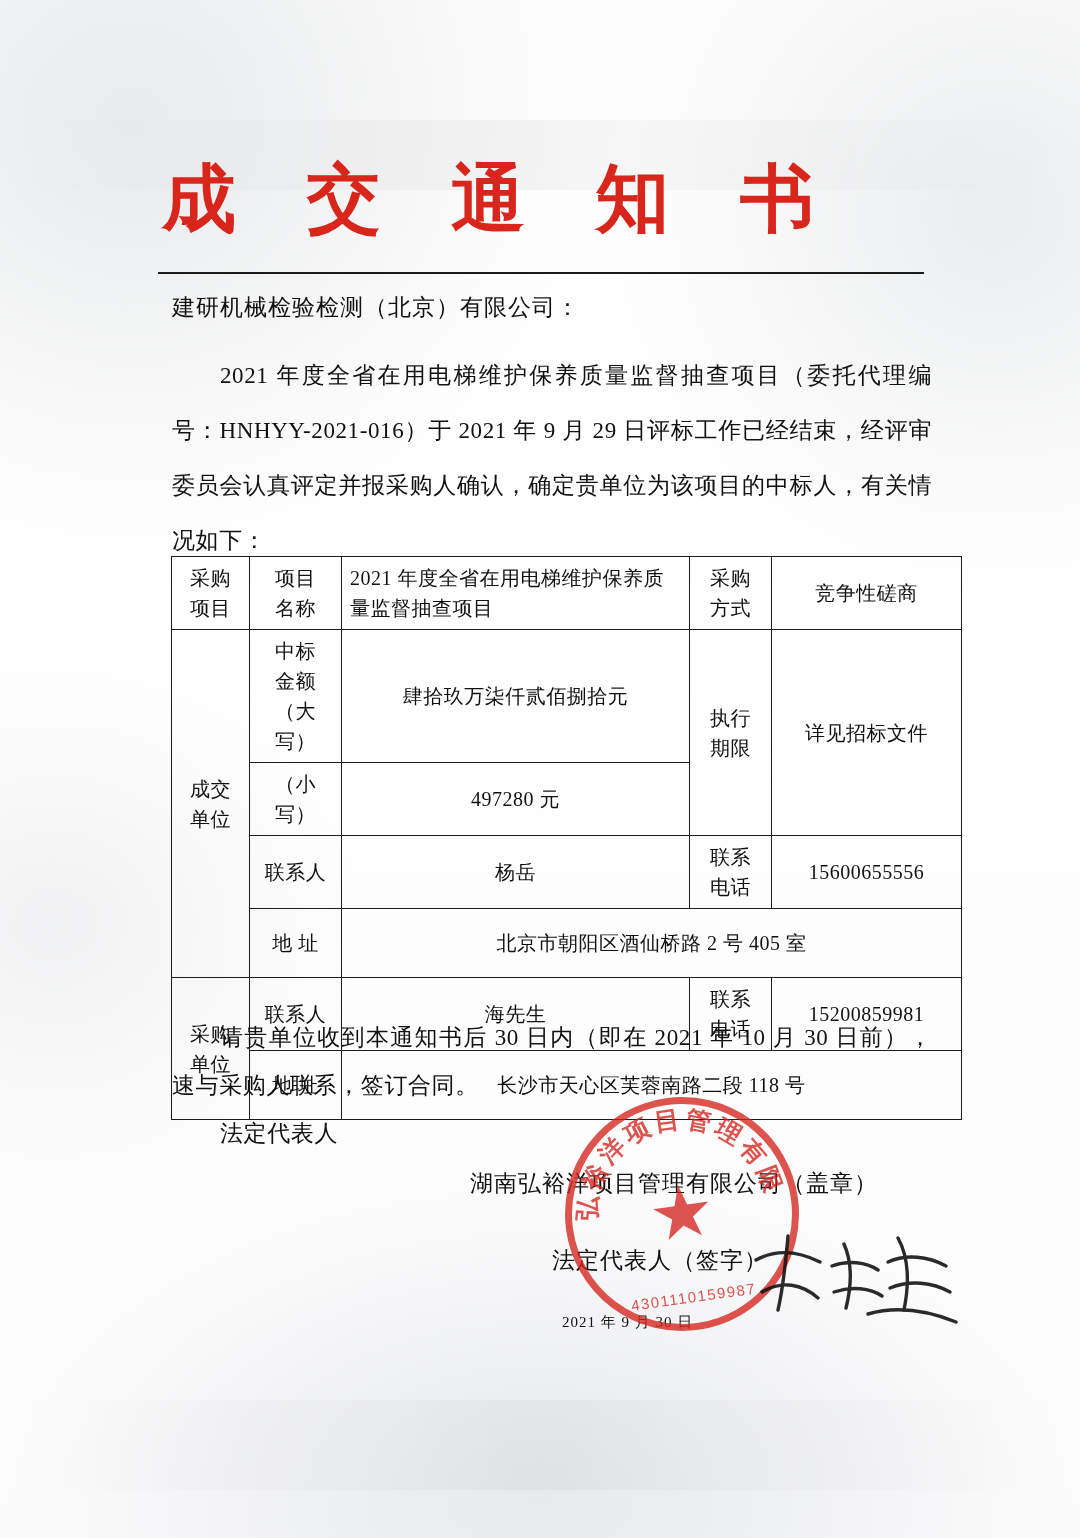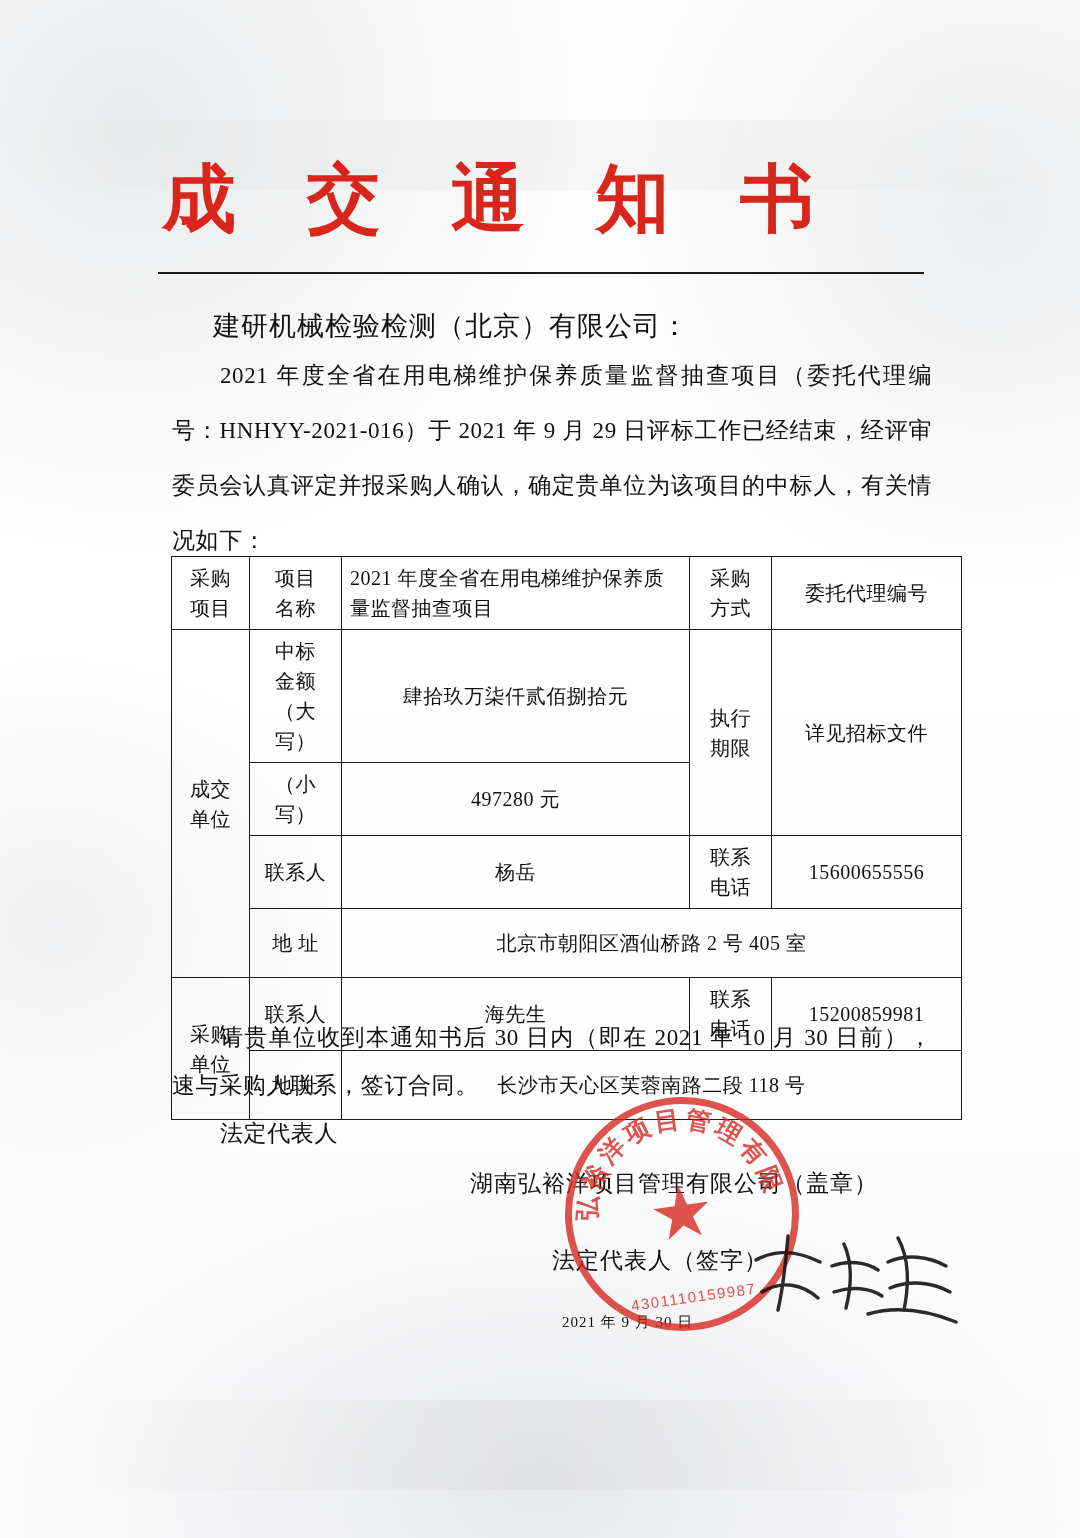--- a/index.html
+++ b/index.html
@@ -58,25 +58,24 @@
     left: 158px;
     top: 272px;
     width: 766px;
     height: 2px;
     background: #1a1a1a;
   }
 
   .addressee {
     position: absolute;
     left: 172px;
-    top: 308px;
-    font-size: 27px;
+    top: 292px;
+    font-size: 23px;
     color: #111;
     letter-spacing: 1px;
-    margin-left: 41px;
   }
 
   .para {
     position: absolute;
     left: 172px;
     width: 760px;
     font-size: 23px;
     line-height: 55px;
     color: #111;
     text-align: justify;
@@ -217,21 +216,21 @@
           </td>
           <td class="sublbl">
             <div>项目</div>
             <div>名称</div>
           </td>
           <td class="val-left">2021 年度全省在用电梯维护保养质量监督抽查项目</td>
           <td class="rlbl">
             <div>采购</div>
             <div>方式</div>
           </td>
-          <td class="rval">委托代理编号</td>
+          <td class="rval">竞争性磋商</td>
         </tr>
 
         <tr>
           <td class="lbl" rowspan="4">
             <div>成交</div>
             <div>单位</div>
           </td>
           <td class="sublbl" style="height:92px">
             <div>中标</div>
             <div>金额</div>

